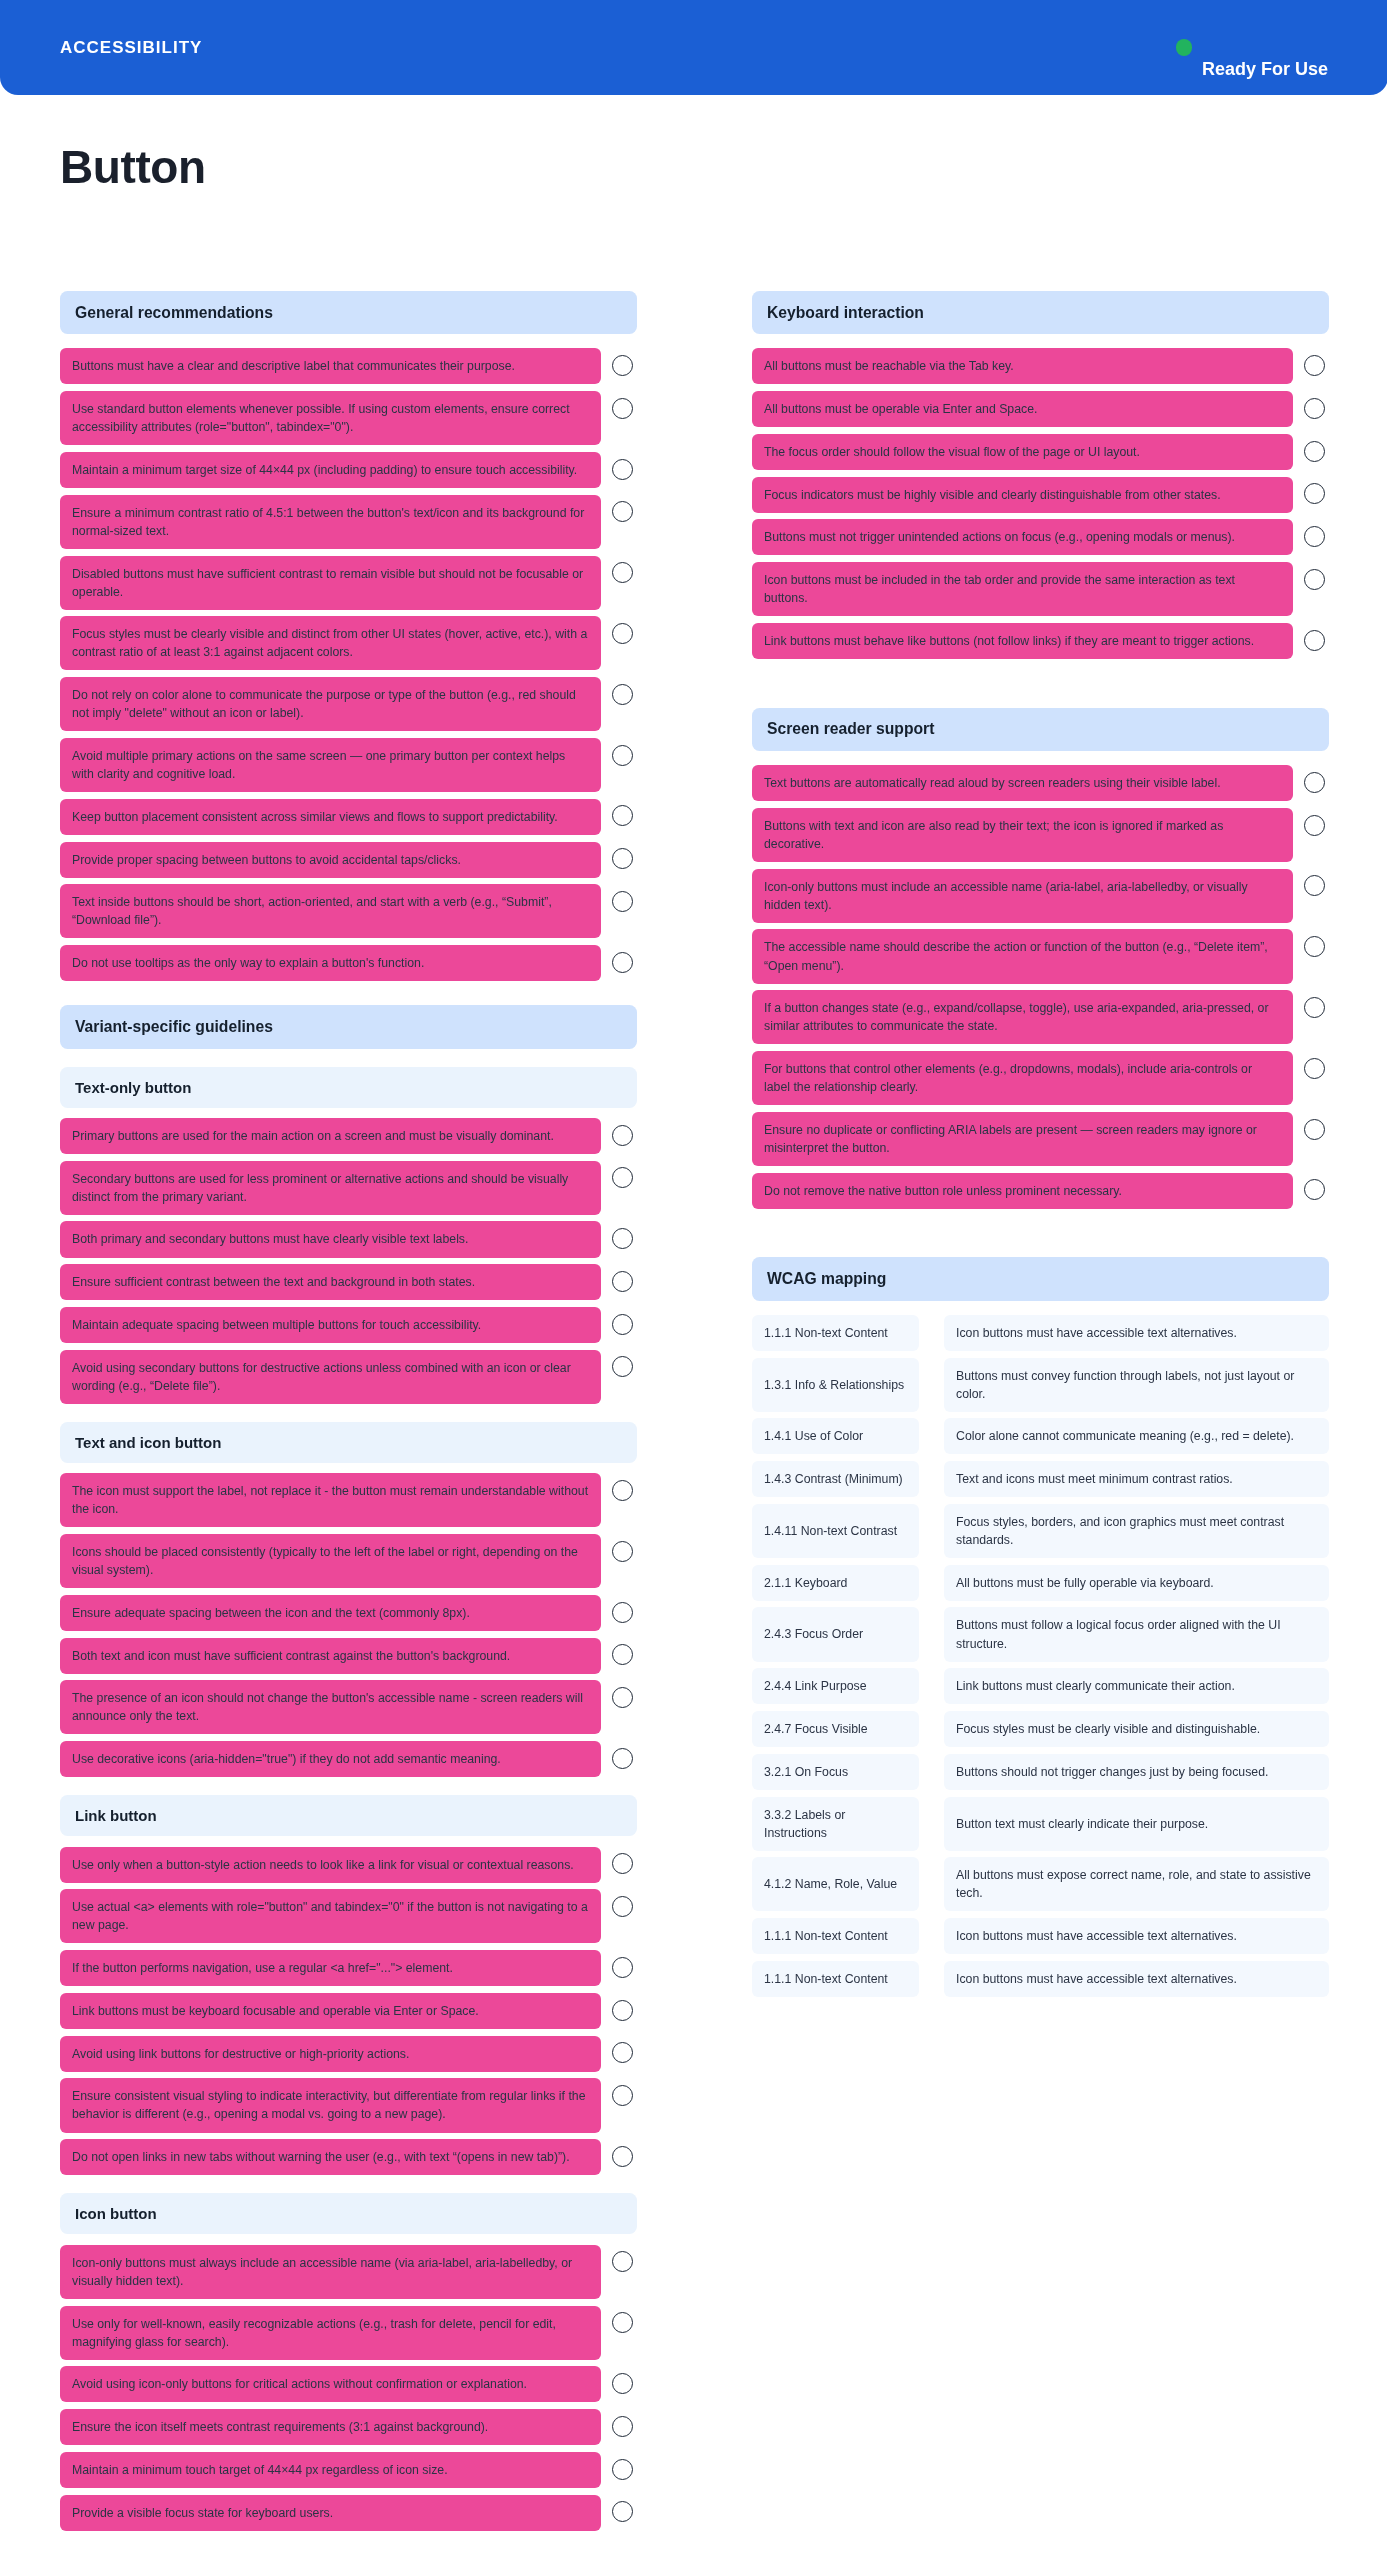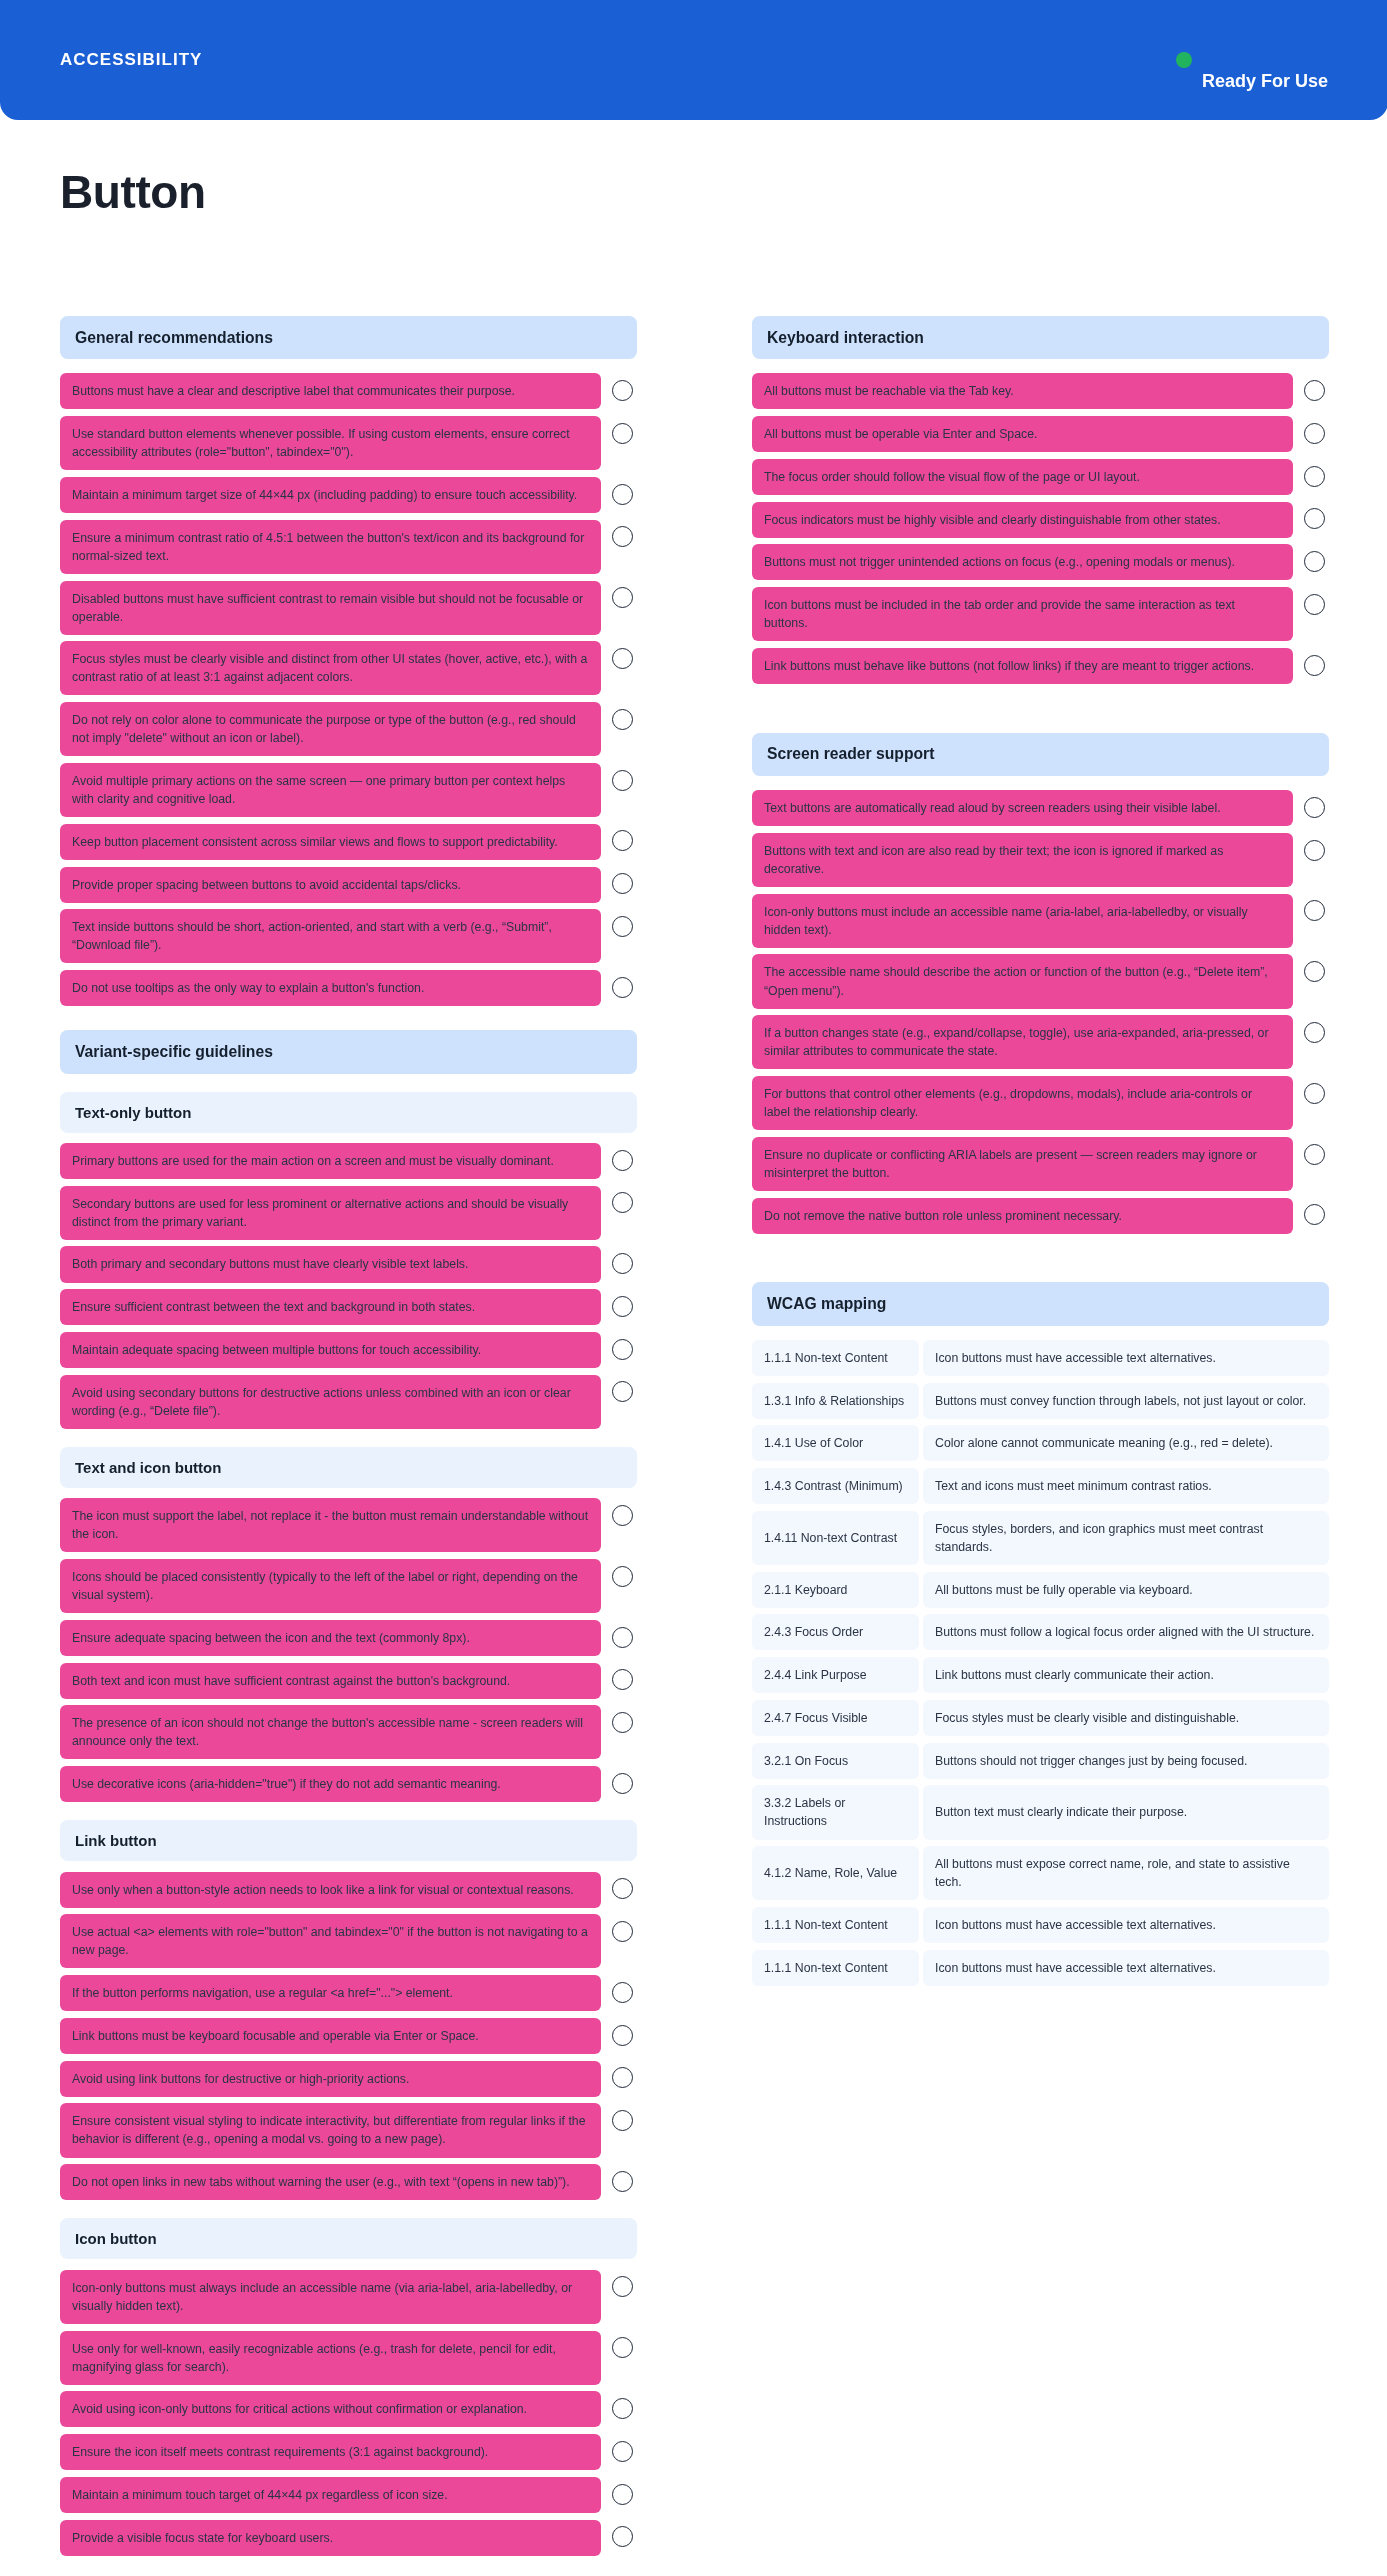--- a/index.html
+++ b/index.html
@@ -14,21 +14,21 @@
     width: 1388px;
     min-height: 2576px;
     position: relative;
     background: #ffffff;
     display: flex;
     flex-direction: column;
   }
 
   
   .topbar {
-    height: 120px;
+    height: 95px;
     background: #1b5fd4;
     border-radius: 0 0 18px 18px;
     display: flex;
     align-items: center;
     justify-content: space-between;
     padding: 8px 60px;
     flex: 0 0 auto;
   }
   .topbar-title {
     color: #ffffff;
@@ -125,21 +125,21 @@
     border-radius: 50%;
     border: 1.5px solid #1f2937;
     background: transparent;
     margin-top: 6.7px;
     margin-right: 4.5px;
   }
 
   
   .wcag-row {
     display: flex;
-    gap: 4px;
+    gap: 25px;
     margin-bottom: 6.7px;
     align-items: stretch;
   }
   .wcag-key {
     flex: 0 0 167px;
     background: #f3f8fe;
     border-radius: 6px;
     padding: 9px 12px;
     font-size: 12.3px;
     line-height: 1.47;

